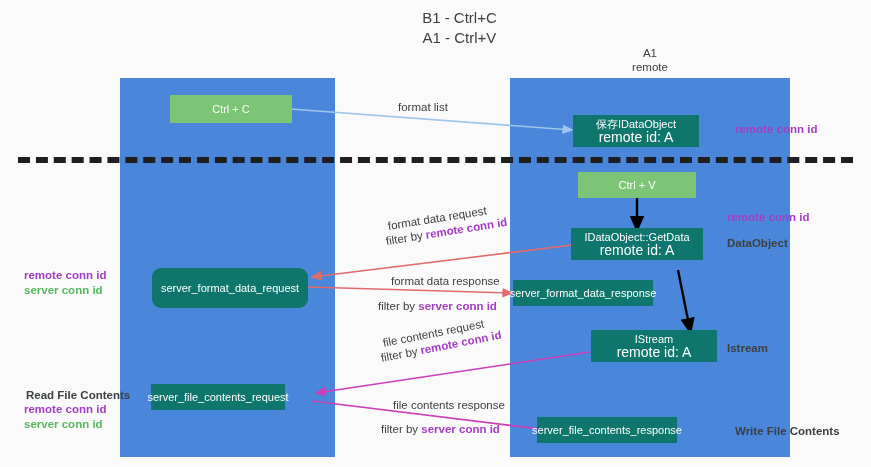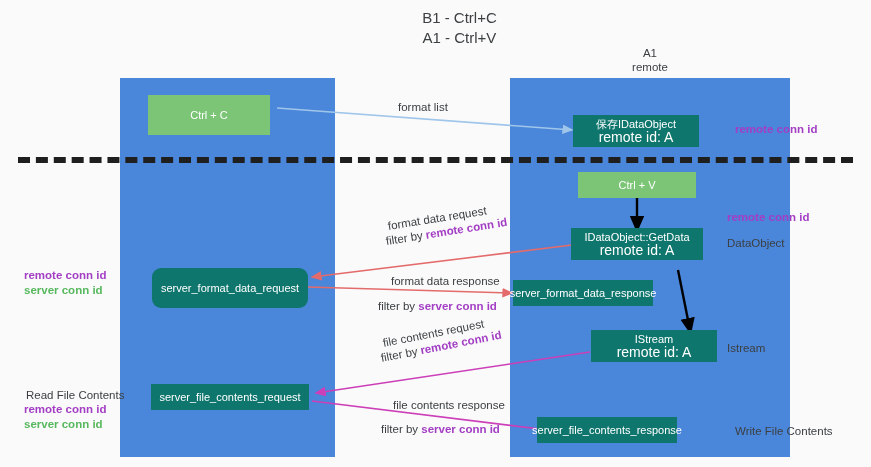--- a/index.html
+++ b/index.html
@@ -83,21 +83,21 @@
   
   .side-label {
     position: absolute;
     font-size: 11.5px;
     line-height: 15px;
     color: #3c4043;
     white-space: nowrap;
   }
   .side-label .purple { color: #a33ec4; font-weight: bold; }
   .side-label .green  { color: #57b85e; font-weight: bold; }
-  .side-label .plain  { color: #3c4043; }
+  .side-label .plain  { color: #3c4043; font-weight: bold; }
   .side-label.right { text-align: left; }
   .side-label.leftalign { text-align: left; }
 
   
   .edge-label {
     position: absolute;
     font-size: 11.5px;
     line-height: 15px;
     color: #3c4043;
     white-space: nowrap;
@@ -158,21 +158,21 @@
 
     <line x1="678" y1="270" x2="690" y2="330" stroke="#000000" stroke-width="2.4" marker-end="url(#ah-blk)"></line>
 
     <line x1="590" y1="352" x2="316" y2="393" stroke="#cc3fb8" stroke-width="1.6" marker-end="url(#ah-mag)"></line>
 
     <line x1="312" y1="401" x2="548" y2="430" stroke="#cc3fb8" stroke-width="1.6" marker-end="url(#ah-mag)"></line>
   </svg>
 
   <div id="separator"></div>
 
-  <div class="node green" style="left:148px; top:95px; width:122px; height:40px;align-items:center;">
+  <div class="node green" style="left:170px; top:95px; width:122px; height:28px;align-items:center;">
     <div>Ctrl + C</div>
   </div>
 
   <div class="node orange" style="left:573px; top:115px; width:126px; height:32px;">
     <div>保存IDataObject</div>
     <div class="l2">remote id: A</div>
   </div>
 
   <div class="node green" style="left:578px; top:172px; width:118px; height:26px;">
     <div>Ctrl + V</div>
@@ -189,21 +189,21 @@
 
   <div class="node orange" style="left:513px; top:280px; width:140px; height:26px;">
     <div>server_format_data_response</div>
   </div>
 
   <div class="node orange" style="left:591px; top:330px; width:126px; height:32px;">
     <div>IStream</div>
     <div class="l2">remote id: A</div>
   </div>
 
-  <div class="node orange" style="left:151px; top:384px; width:158px; height:26px;">
+  <div class="node orange" style="left:151px; top:384px; width:134px; height:26px;">
     <div>server_file_contents_request</div>
   </div>
 
   <div class="node orange" style="left:537px; top:417px; width:140px; height:26px;">
     <div>server_file_contents_response</div>
   </div>
 
   <div class="edge-label" style="left:398px; top:100px;">
     <span>format list</span>
   </div>

